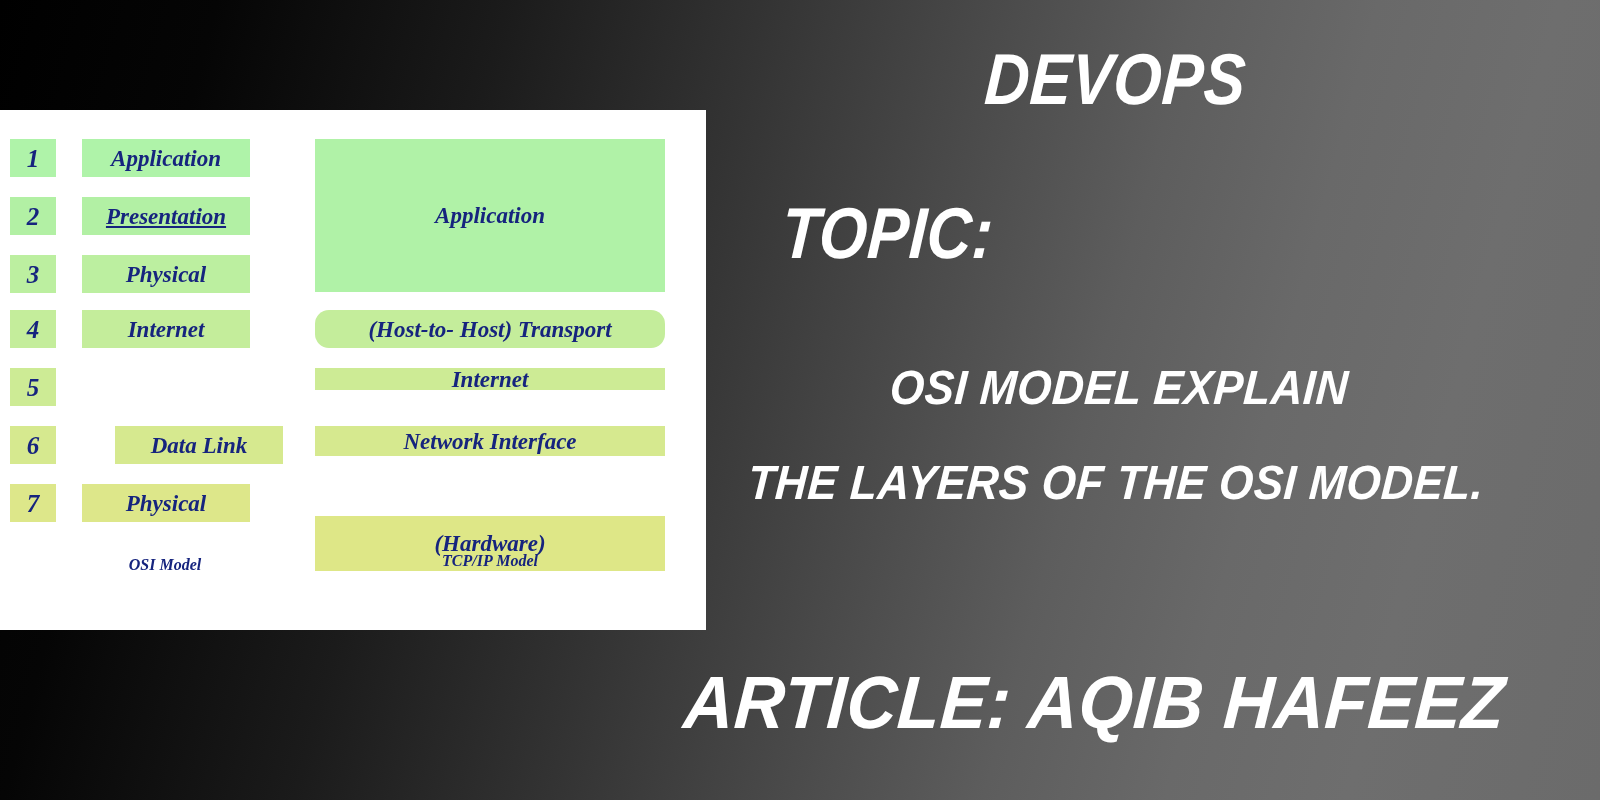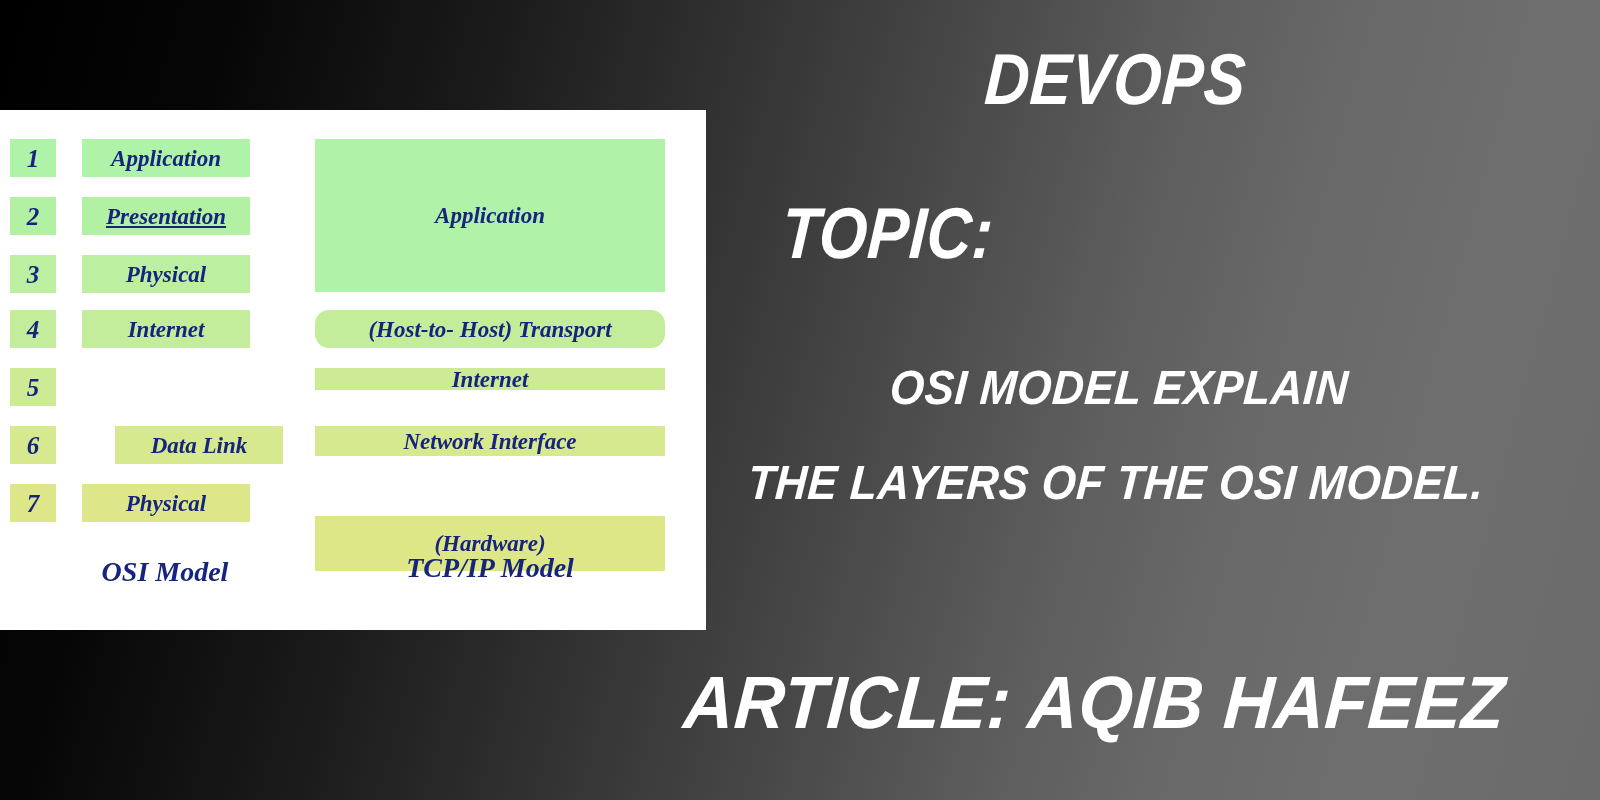--- a/index.html
+++ b/index.html
@@ -84,21 +84,21 @@
   #tcp-internet  { top: 368px; height: 22px; }
   #tcp-netif     { top: 426px; height: 30px; }
   #tcp-hardware  { top: 484px; height: 55px; margin-top: 32px; }
 
   .caption {
     position: absolute;
     color: #16247e;
     font-family: "Liberation Serif", serif;
     font-style: italic;
     font-weight: bold;
-    font-size: 28px;
+    font-size: 16px;
     text-align: center;
   }
   #caption-osi {
     left: 50px;
     top: 556px;
     width: 230px;
   }
   #caption-tcp {
     left: 315px;
     top: 552px;

